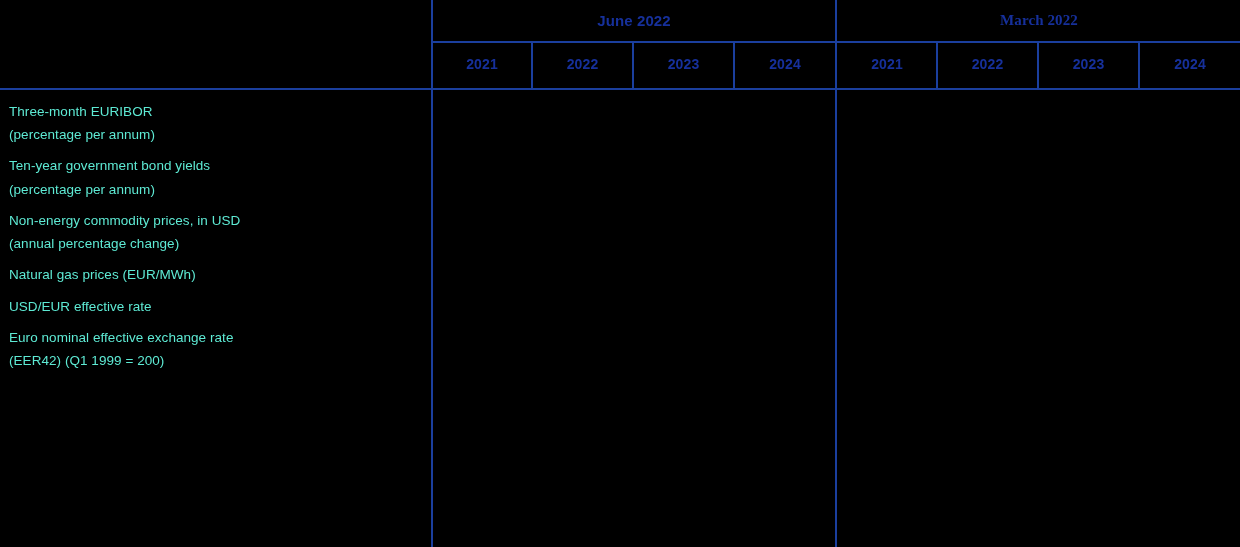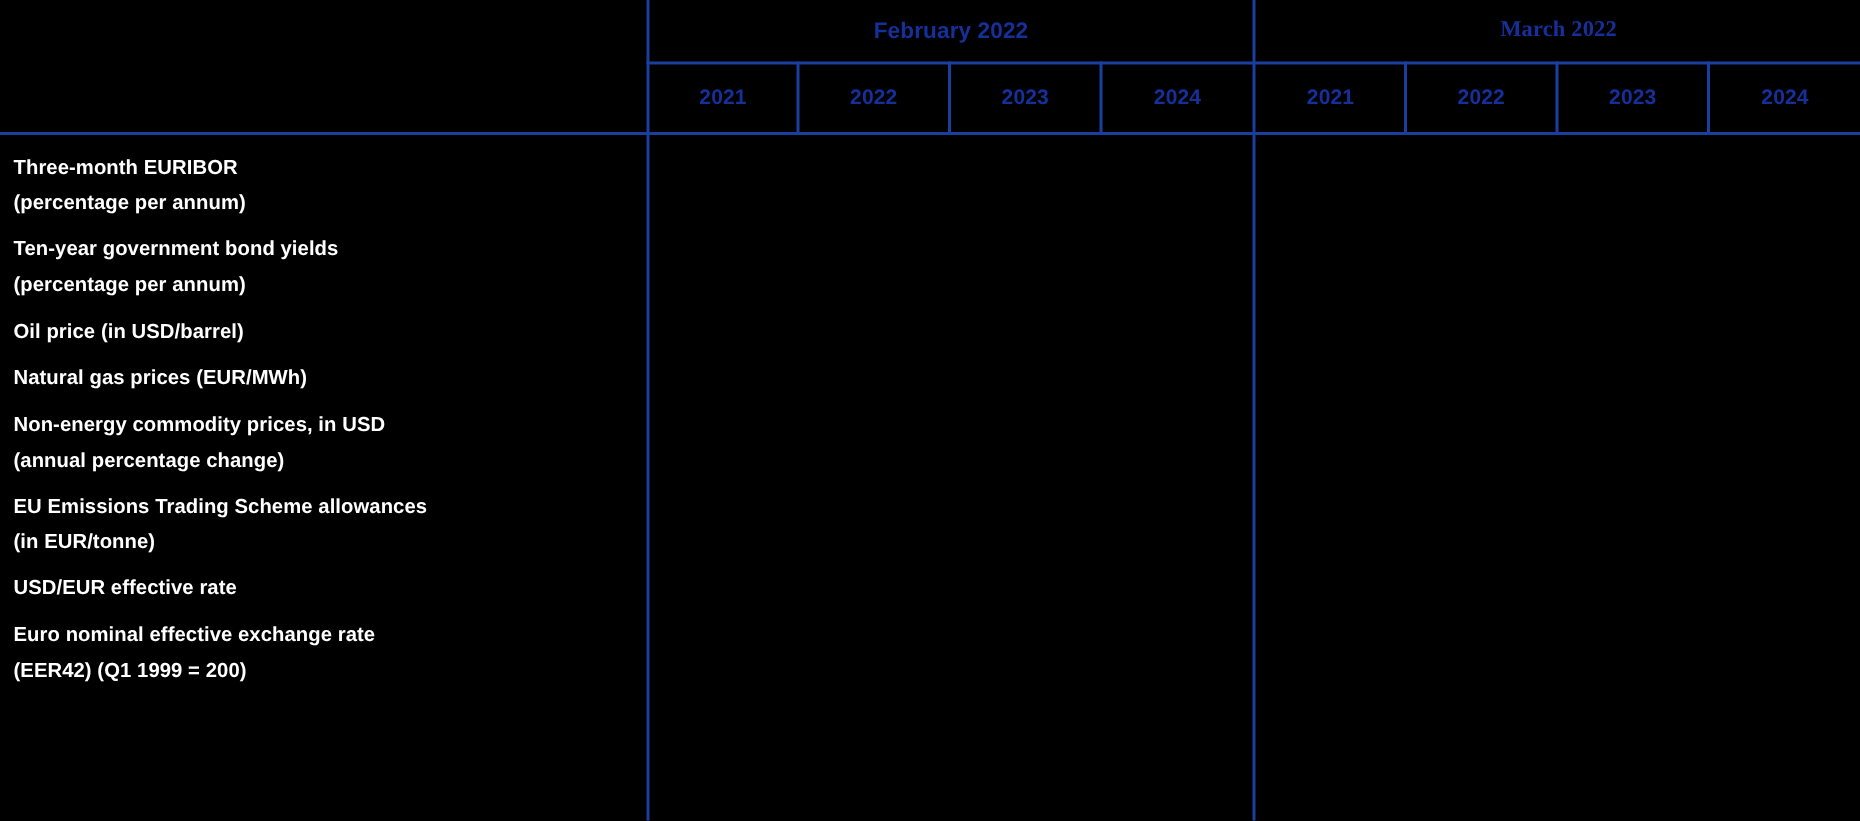--- a/index.html
+++ b/index.html
@@ -91,22 +91,22 @@
     position: absolute;
     left: 0;
     top: 89px;
     width: 431px;
     height: 458px;
     padding: 11px 0 0 9px;
     box-sizing: border-box;
   }
   .row-label {
     font-size: 13.5px;
-    font-weight: bold;
-    color: #ffffff;
+    font-weight: normal;
+    color: #5eead4;
     line-height: 1.72;
     margin-bottom: 8px;
     white-space: pre-line;
     letter-spacing: 0.05px;
   }
   .row-label:last-child { margin-bottom: 0; }
 
   
   .body-cells {
     position: absolute;
@@ -139,43 +139,40 @@
   <div class="rule rule-v rule-v-labels"></div>
   <div class="rule rule-v rule-v-mid"></div>
 
   <div class="rule rule-v rule-v-year rule-v-y1"></div>
   <div class="rule rule-v rule-v-year rule-v-y2"></div>
   <div class="rule rule-v rule-v-year rule-v-y3"></div>
   <div class="rule rule-v rule-v-year rule-v-y4"></div>
   <div class="rule rule-v rule-v-year rule-v-y5"></div>
   <div class="rule rule-v rule-v-year rule-v-y6"></div>
 
-  <div class="group-title group-june">February 2022</div>
+  <div class="group-title group-june">June 2022</div>
   <div class="group-title group-march">March 2022</div>
 
   <div class="year-cell yc0">2021</div>
   <div class="year-cell yc1">2022</div>
   <div class="year-cell yc2">2023</div>
   <div class="year-cell yc3">2024</div>
   <div class="year-cell yc4">2021</div>
   <div class="year-cell yc5">2022</div>
   <div class="year-cell yc6">2023</div>
   <div class="year-cell yc7">2024</div>
 
   <div class="stub">
     <div class="row-label">Three-month EURIBOR
 (percentage per annum)</div>
     <div class="row-label">Ten-year government bond yields
 (percentage per annum)</div>
-    <div class="row-label">Oil price (in USD/barrel)</div>
-    <div class="row-label">Natural gas prices (EUR/MWh)</div>
     <div class="row-label">Non-energy commodity prices, in USD
 (annual percentage change)</div>
-    <div class="row-label">EU Emissions Trading Scheme allowances
-(in EUR/tonne)</div>
+    <div class="row-label">Natural gas prices (EUR/MWh)</div>
     <div class="row-label">USD/EUR effective rate</div>
     <div class="row-label">Euro nominal effective exchange rate
 (EER42) (Q1 1999 = 200)</div>
   </div>
 
   <div class="body-cells">
       <div class="body-col" style="left: 0px; width: 98px; padding-top: 11px; box-sizing: border-box;">
         <div class="value-cell" style="height: 46.4px; margin-bottom: 8px;"></div>
         <div class="value-cell" style="height: 46.4px; margin-bottom: 8px;"></div>
         <div class="value-cell" style="height: 23.2px; margin-bottom: 8px;"></div>

